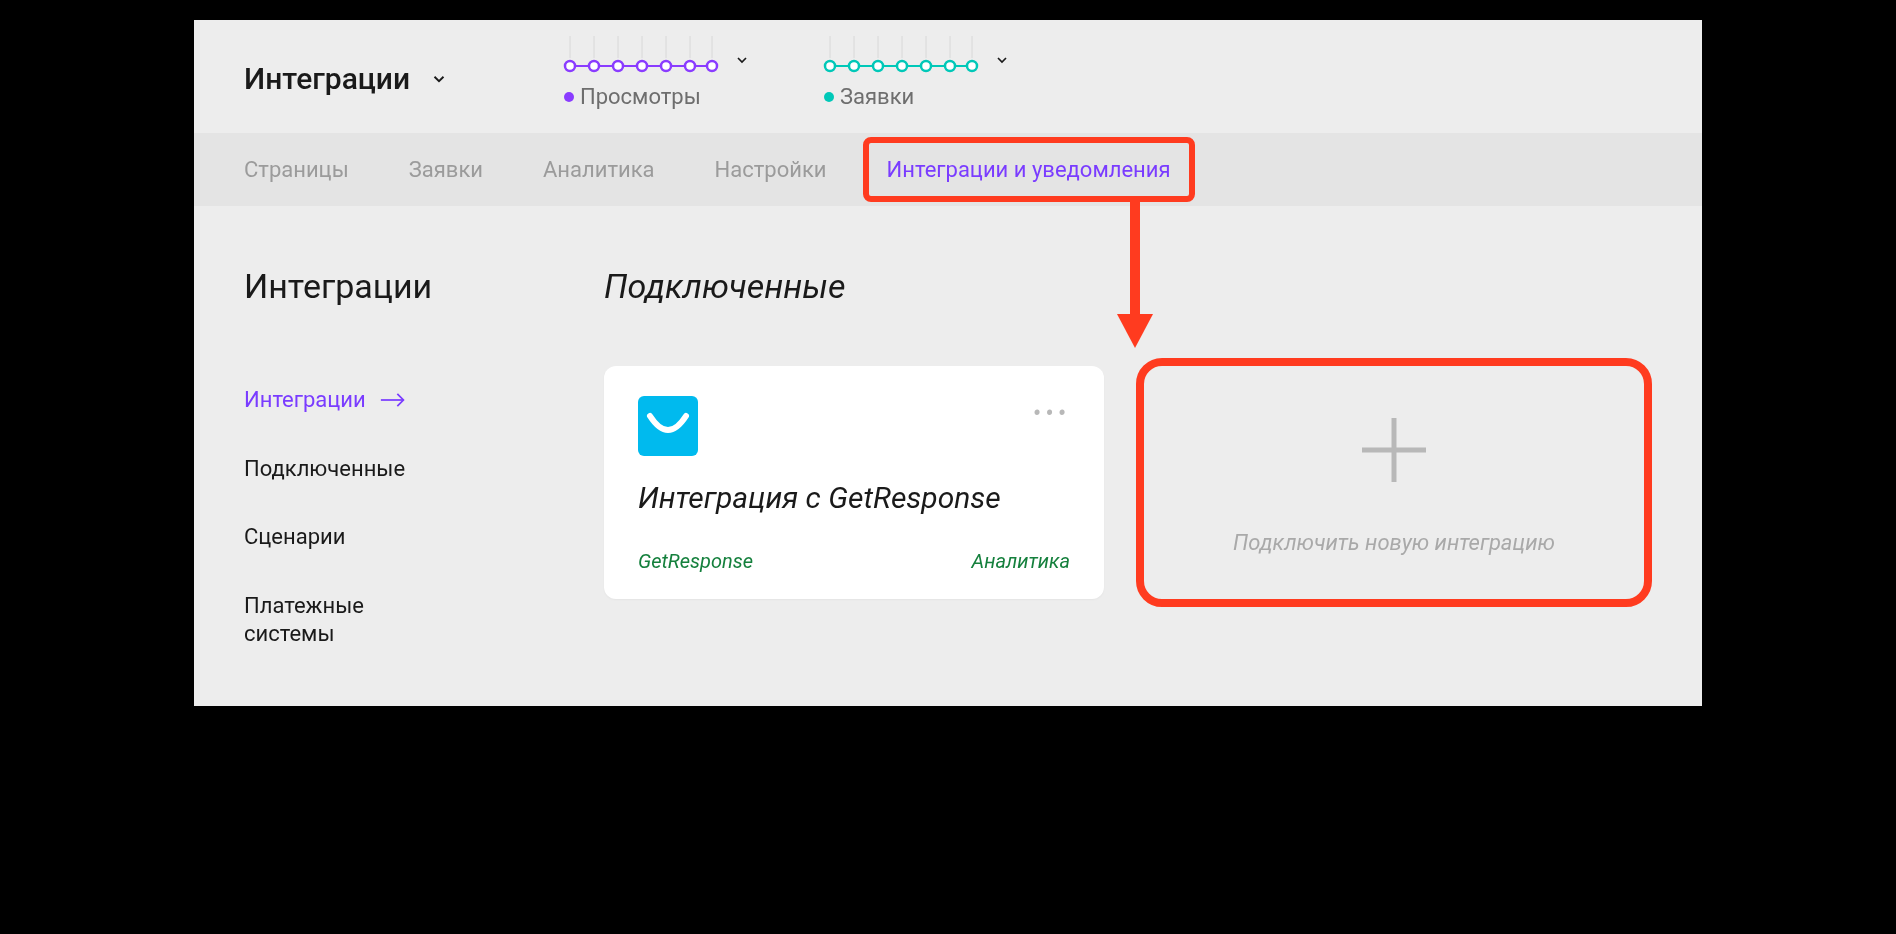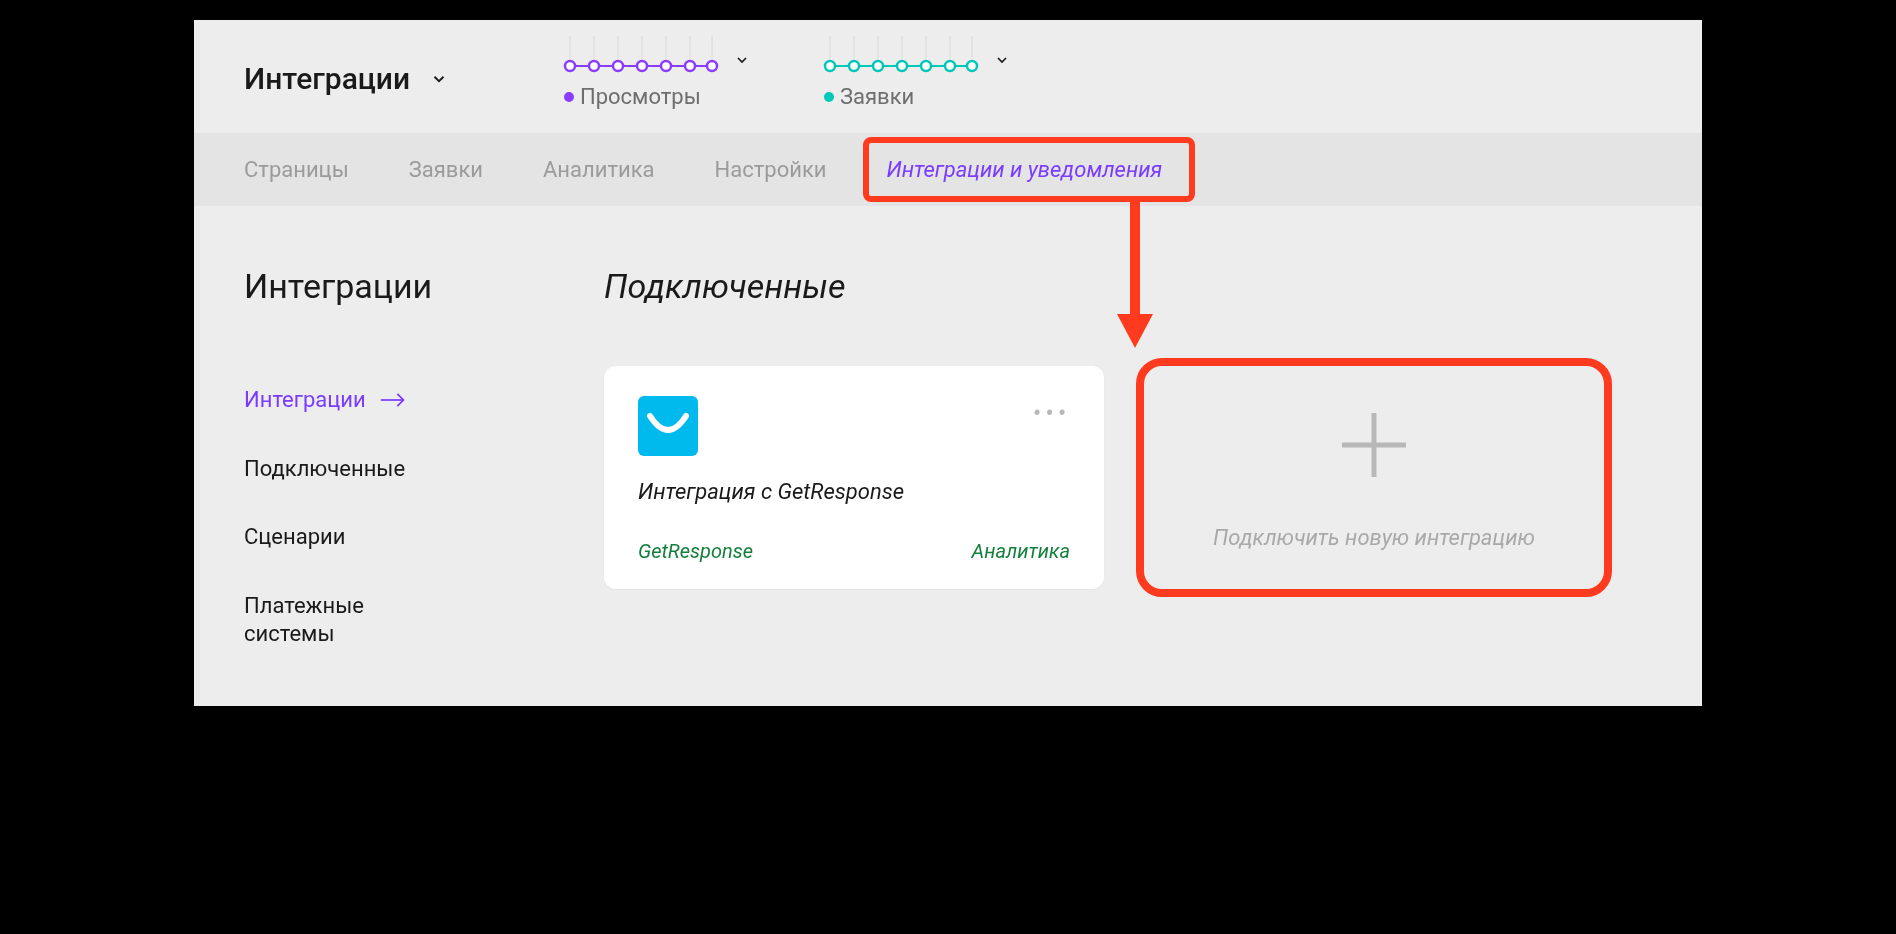--- a/index.html
+++ b/index.html
@@ -118,21 +118,20 @@
     background: #e4e4e4;
     position: relative;
   }
   .tab {
     font-size: 22px;
     color: #9b9b9b;
     cursor: pointer;
   }
   .tab.active {
     color: #7a3cff;
-    font-style: italic;
   }
   .tab-highlight-box {
     position: absolute;
     border: 6px solid #ff3b1f;
     border-radius: 8px;
     pointer-events: none;
   }
 
   
   .main {
@@ -214,35 +213,35 @@
   .card-logo svg { width: 44px; height: 44px; display:block; }
   .card-more {
     color: #b8b8b8;
     font-size: 26px;
     letter-spacing: 4px;
     line-height: 1;
     padding-top: 4px;
     cursor: pointer;
   }
   .card-title {
-    font-size: 22px;
+    font-size: 30px;
     font-weight: 400;
     color: #1a1a1a;
     line-height: 1.3;
   }
   .card-footer {
     display: flex;
     justify-content: space-between;
     font-size: 20px;
     color: #15803d;
     margin-top: 10px;
   }
 
   .add-card {
-    width: 460px;
+    width: 500px;
     border: 2px dashed transparent;
     border-radius: 12px;
     background: #ededed;
     display: flex;
     flex-direction: column;
     align-items: center;
     justify-content: center;
     gap: 40px;
     color: #a9a9a9;
     position: relative;

